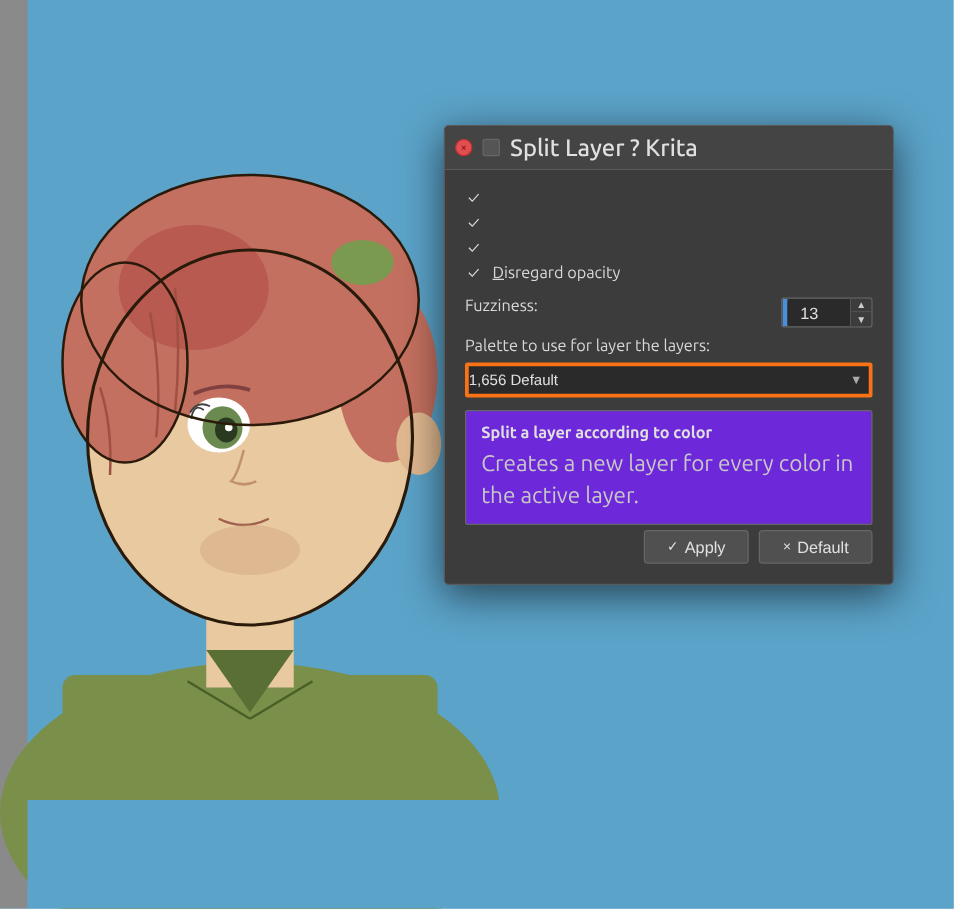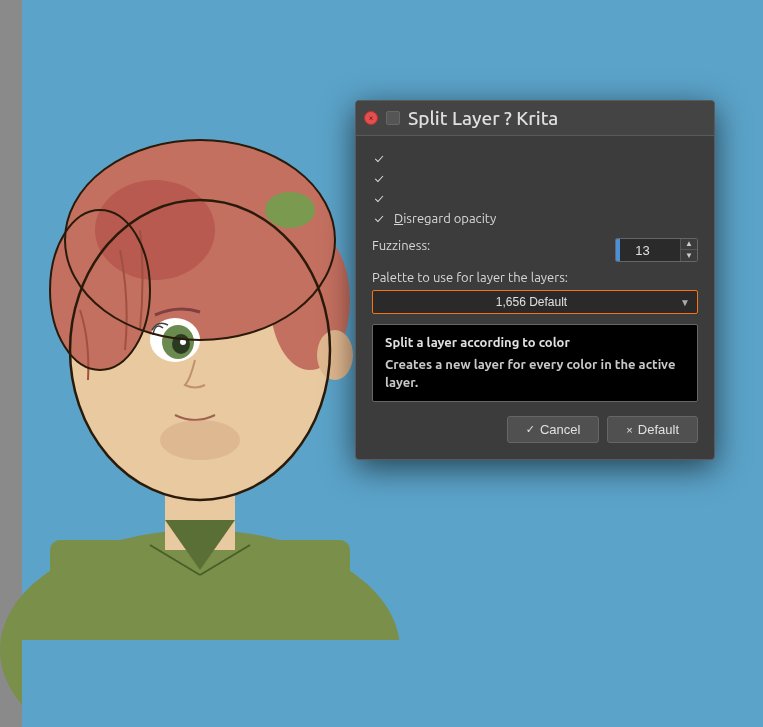--- a/index.html
+++ b/index.html
@@ -140,21 +140,21 @@
     }
 
     .fuzziness-bar {
       width: 4px;
       height: 22px;
       background: #4a90d9;
       flex-shrink: 0;
     }
 
     .fuzziness-input {
-      width: 60px;
+      width: 50px;
       background: #2a2a2a;
       border: none;
       color: #e0e0e0;
       font-size: 13px;
       text-align: center;
       outline: none;
       padding: 2px 0;
     }
 
     .fuzziness-spinner {
@@ -190,62 +190,60 @@
 
     .palette-select-wrapper {
       position: relative;
       width: 100%;
       margin-bottom: 10px;
     }
 
     .palette-select {
       width: 100%;
       background: #2a2a2a;
-      border: 1px solid #f97316;
+      border: 3px solid #f97316;
       border-radius: 2px;
       color: #e0e0e0;
       font-size: 12px;
-      padding: 4px 28px 4px 21px;
+      padding: 4px 28px 4px 0;
       appearance: none;
       cursor: pointer;
       outline: none;
-      text-align: center;
     }
 
     .palette-select-arrow {
       position: absolute;
       right: 8px;
       top: 50%;
       transform: translateY(-50%);
       color: #aaa;
       font-size: 10px;
       pointer-events: none;
     }
 
     
     .info-box {
       border: 1px solid #666;
       border-radius: 2px;
-      background: #000000;
+      background: #6d28d9;
       padding: 10px 12px;
-      margin-bottom: 14px;
+      margin-bottom: 4px;
     }
 
     .info-title {
       font-weight: bold;
       color: #e0e0e0;
       font-size: 13px;
       margin-bottom: 6px;
     }
 
     .info-desc {
       color: #c8c8c8;
-      font-size: 13px;
+      font-size: 18px;
       line-height: 1.4;
-      font-weight: bold;
     }
 
     
     .button-row {
       display: flex;
       justify-content: flex-end;
       gap: 8px;
       padding-bottom: 4px;
     }
 
@@ -391,21 +389,21 @@
     </div>
 
     <div class="info-box">
       <div class="info-title">Split a layer according to color</div>
       <div class="info-desc">Creates a new layer for every color in the active layer.</div>
     </div>
 
     <div class="button-row">
       <button class="btn btn-apply">
         <span class="btn-icon">✓</span>
-        <span>Cancel</span>
+        <span>Apply</span>
       </button>
       <button class="btn btn-cancel">
         <span class="btn-icon">×</span>
         <span>Default</span>
       </button>
     </div>
 
   </div>
 </div>
 

